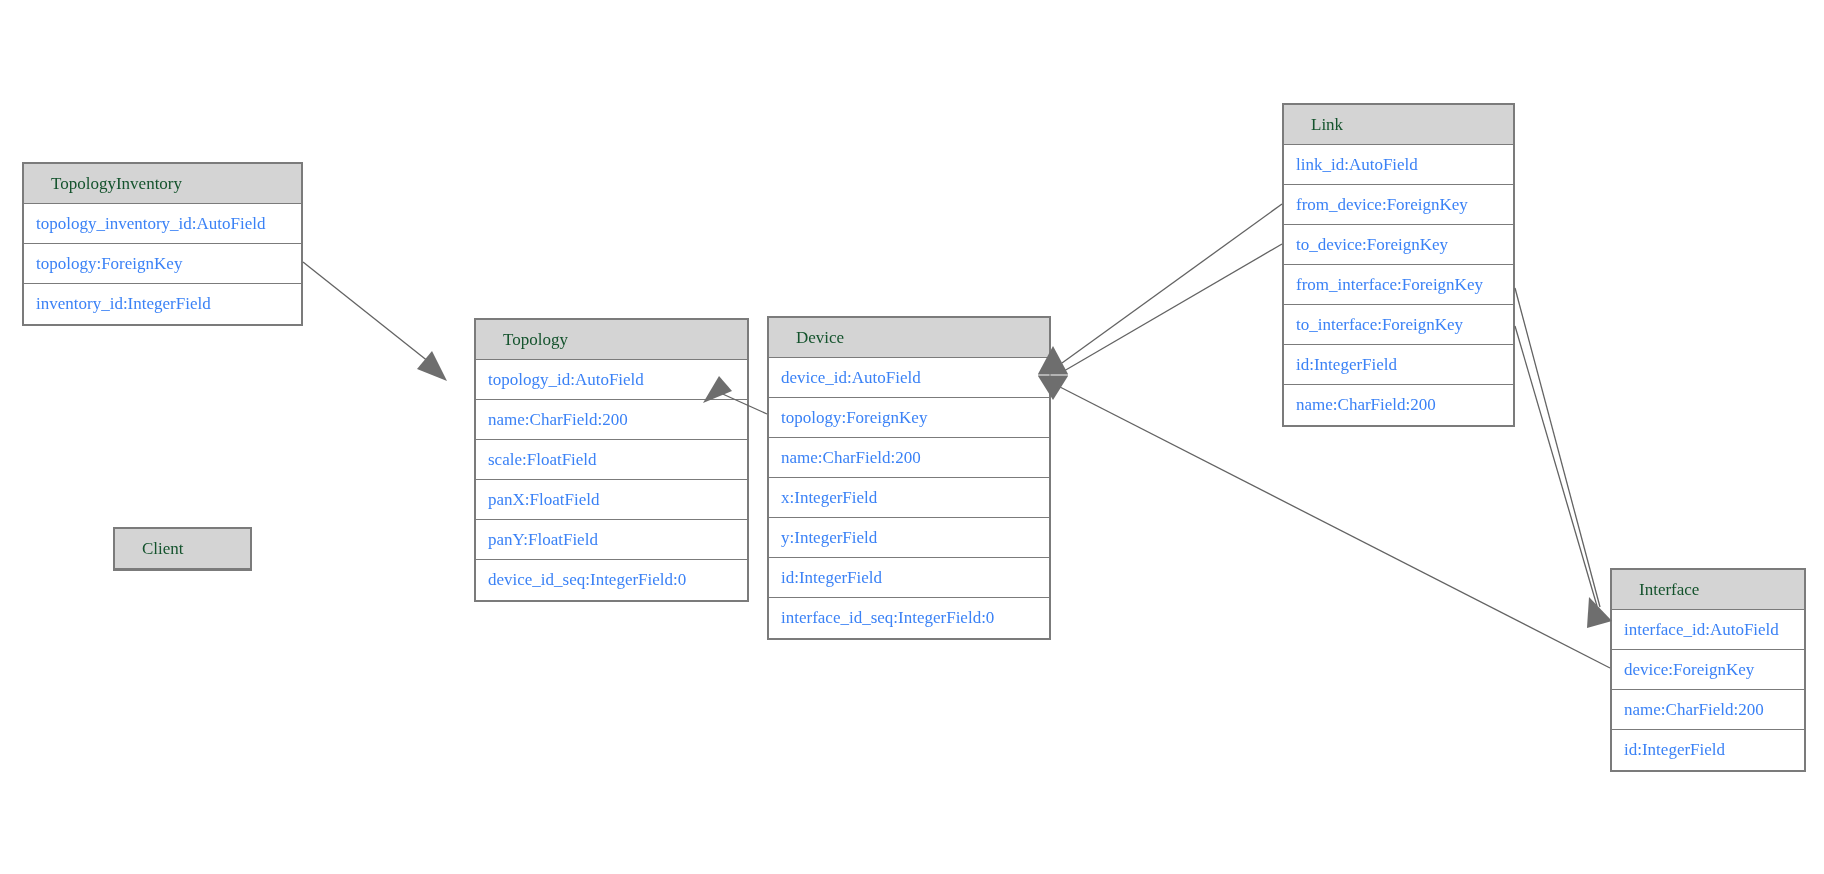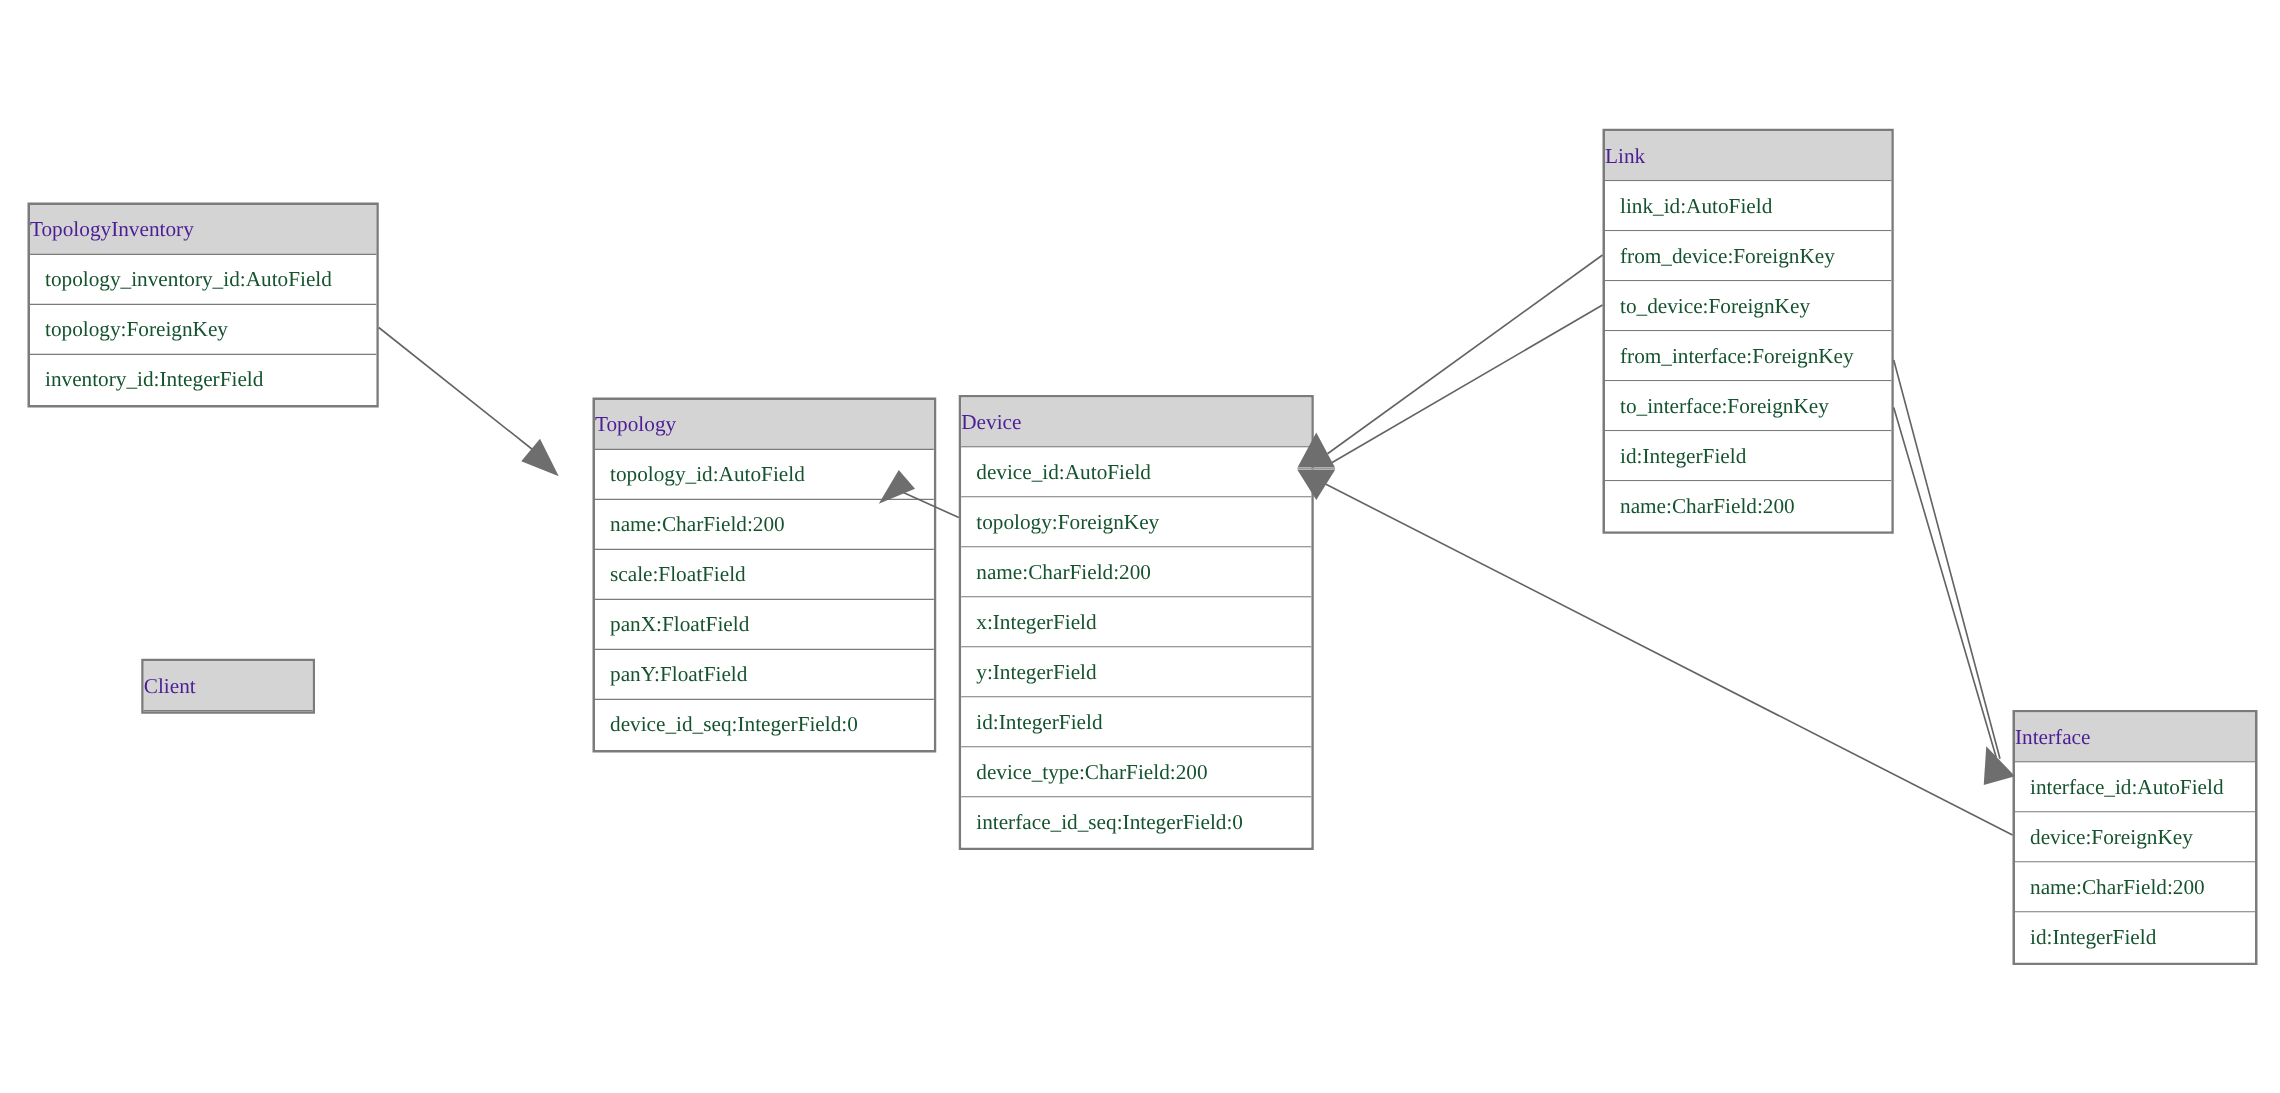--- a/index.html
+++ b/index.html
@@ -25,36 +25,36 @@
     background: #ffffff;
     z-index: 1;
   }
   .db-table .hdr {
     box-sizing: border-box;
     height: 40px;
     background: #d4d4d4;
     border-bottom: 1px solid #7b7b7b;
     display: flex;
     align-items: center;
-    padding: 0 0;
+    padding: 0 27px;
     font-size: 17px;
-    color: #4c1d95;
+    color: #14532d;
     white-space: nowrap;
     overflow: hidden;
   }
   .db-table .row {
     box-sizing: border-box;
     height: 40px;
     background: #ffffff;
     border-bottom: 1px solid #7b7b7b;
     display: flex;
     align-items: center;
     padding: 0 12px;
     font-size: 17px;
-    color: #14532d;
+    color: #3b82f6;
     white-space: nowrap;
     overflow: hidden;
   }
   .db-table .row:last-child { border-bottom: none; }
 </style>
 </head>
 <body>
 
 <div class="canvas">
   <svg class="conn-svg" xmlns="http://www.w3.org/2000/svg" viewBox="0 0 1824 874">
@@ -91,21 +91,20 @@
       <div class="hdr">Client</div>
     </div>
     <div class="db-table" style="left: 767px; top: 316px; width: 284px;">
       <div class="hdr">Device</div>
       <div class="row">device_id:AutoField</div>
       <div class="row">topology:ForeignKey</div>
       <div class="row">name:CharField:200</div>
       <div class="row">x:IntegerField</div>
       <div class="row">y:IntegerField</div>
       <div class="row">id:IntegerField</div>
-      <div class="row">device_type:CharField:200</div>
       <div class="row">interface_id_seq:IntegerField:0</div>
     </div>
     <div class="db-table" style="left: 1282px; top: 103px; width: 233px;">
       <div class="hdr">Link</div>
       <div class="row">link_id:AutoField</div>
       <div class="row">from_device:ForeignKey</div>
       <div class="row">to_device:ForeignKey</div>
       <div class="row">from_interface:ForeignKey</div>
       <div class="row">to_interface:ForeignKey</div>
       <div class="row">id:IntegerField</div>

